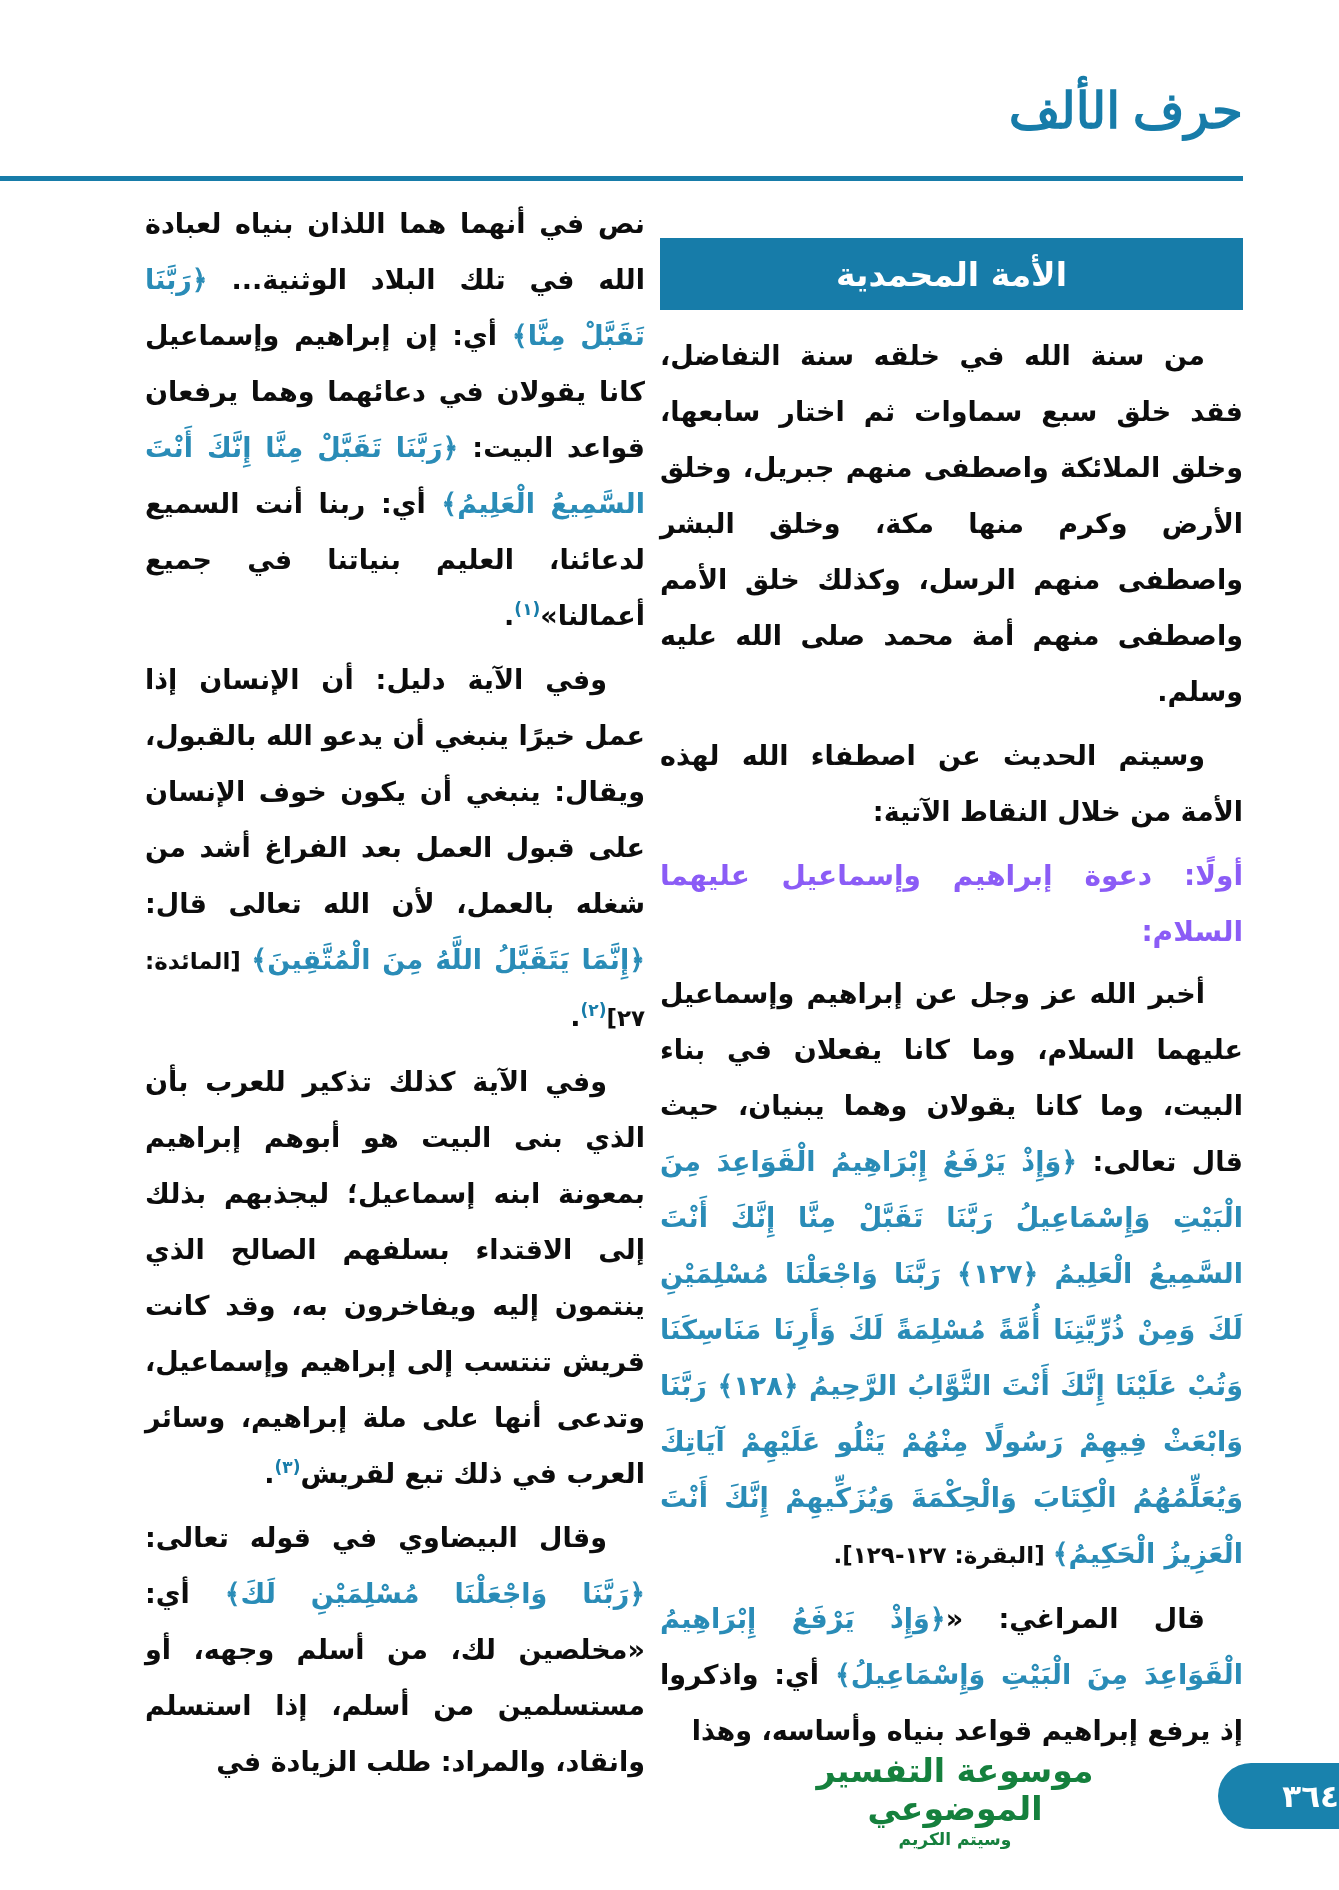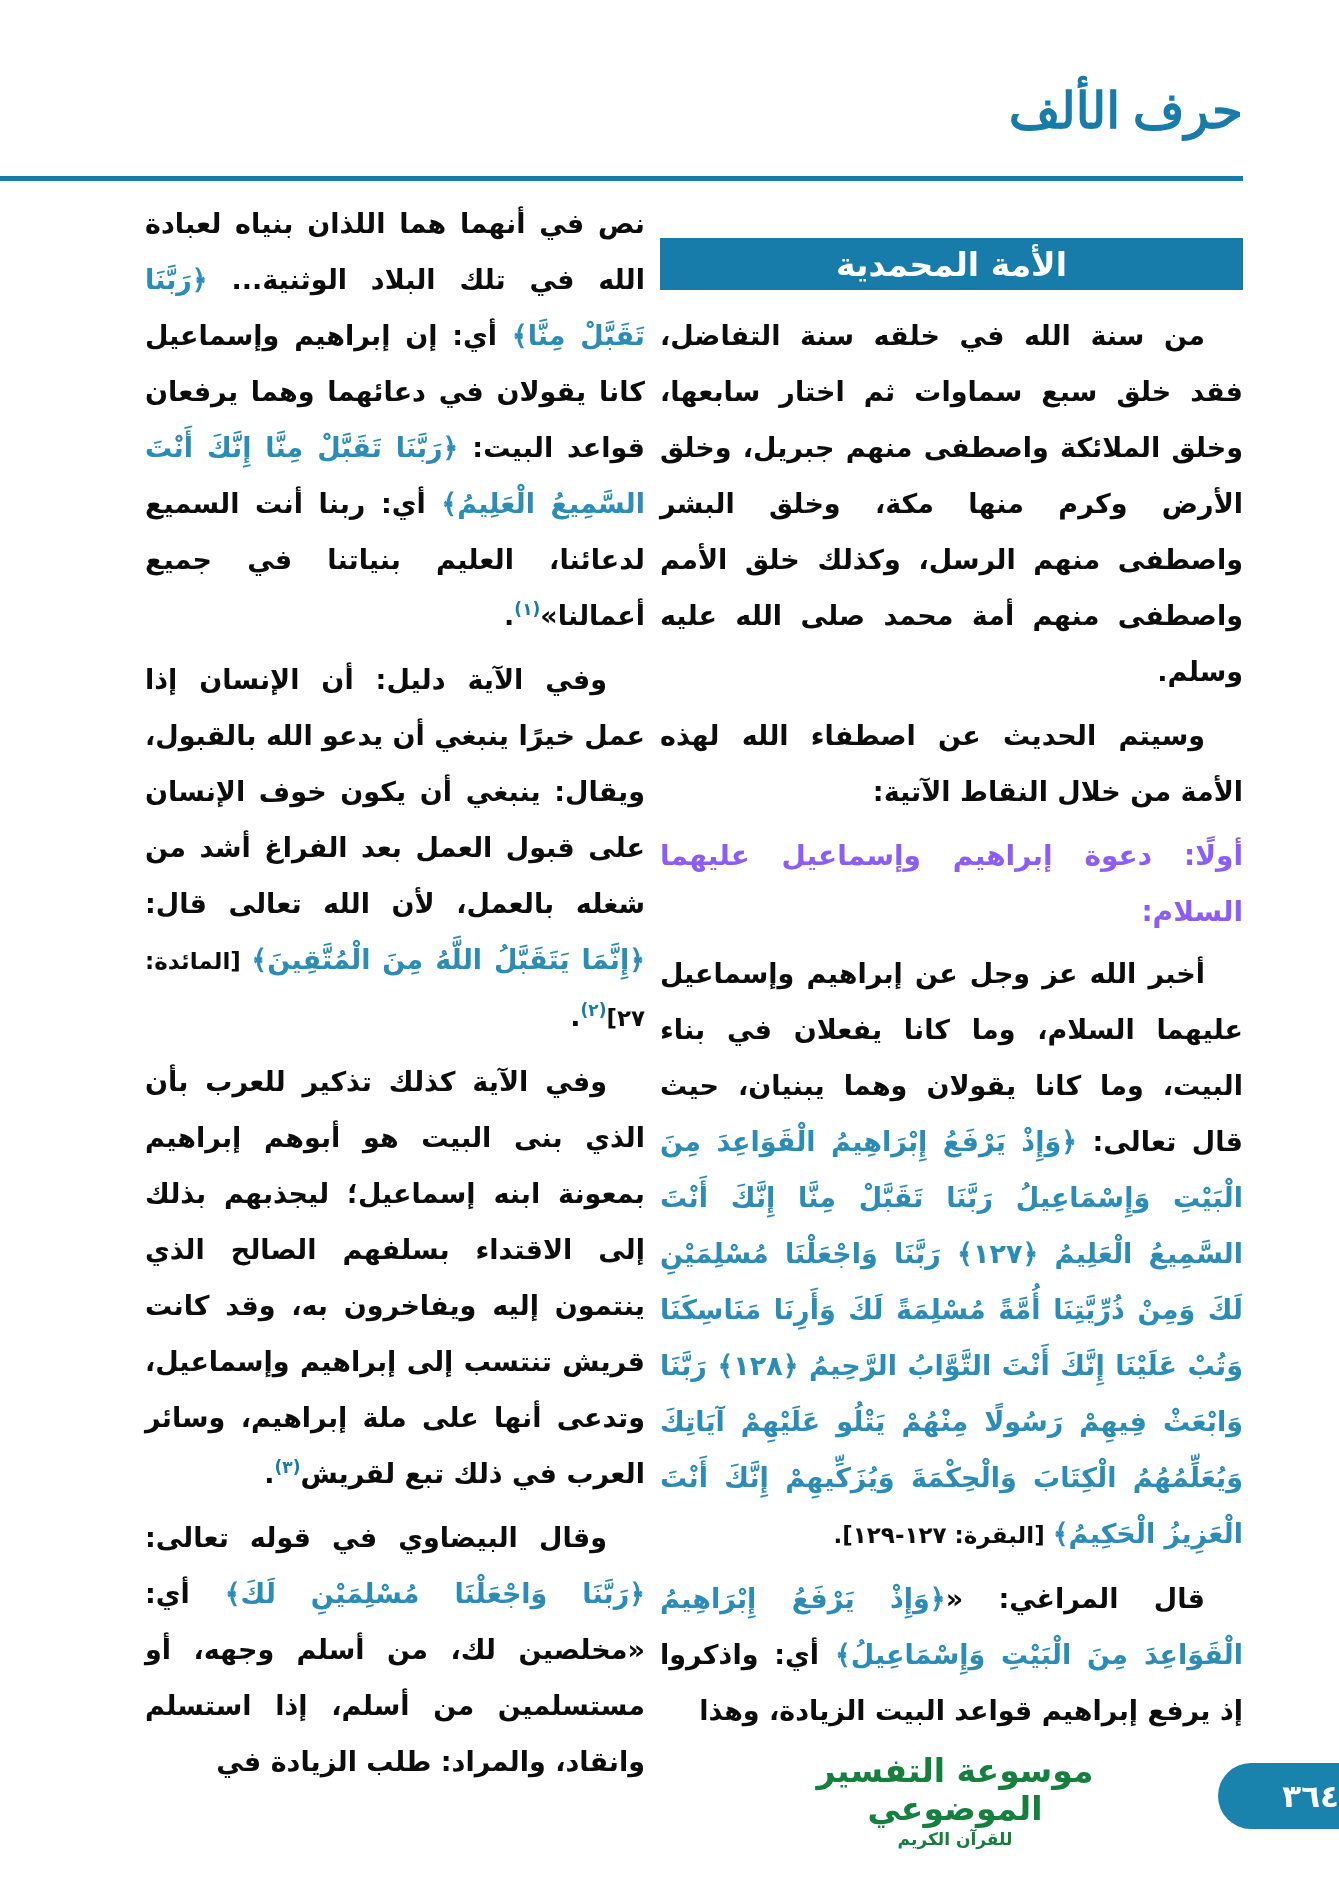--- a/index.html
+++ b/index.html
@@ -22,21 +22,21 @@
     position:absolute;top:176px;left:0;width:1243px;height:5px;
     background:#177ca9;
   }
 
   
   .col{position:absolute;text-align:justify;}
   .col-right{top:238px;right:96px;width:583px;}
   .col-left{top:196px;right:694px;width:500px;}
 
   .title-box{
-    height:52px;margin-bottom:18px;background:#177ca9;
+    height:72px;margin-bottom:18px;background:#177ca9;
     display:flex;align-items:center;justify-content:center;
   }
   .title-box span{color:#ffffff;font-weight:bold;font-size:33px;}
 
   p.body{
     margin:0 0 8px 0;font-size:27px;line-height:56px;color:#0d0d0d;
     font-weight:600;
   }
   p.indent{text-indent:38px;}
   .subheading{
@@ -91,21 +91,21 @@
 
     <h3 class="subheading">
       <span>أولًا: دعوة إبراهيم وإسماعيل عليهما السلام:</span>
     </h3>
 
     <p class="body indent">
       <span>أخبر الله عز وجل عن إبراهيم وإسماعيل عليهما السلام، وما كانا يفعلان في بناء البيت، وما كانا يقولان وهما يبنيان، حيث قال تعالى: </span><span class="quran">﴿وَإِذْ يَرْفَعُ إِبْرَاهِيمُ الْقَوَاعِدَ مِنَ الْبَيْتِ وَإِسْمَاعِيلُ رَبَّنَا تَقَبَّلْ مِنَّا إِنَّكَ أَنْتَ السَّمِيعُ الْعَلِيمُ ﴿١٢٧﴾ رَبَّنَا وَاجْعَلْنَا مُسْلِمَيْنِ لَكَ وَمِنْ ذُرِّيَّتِنَا أُمَّةً مُسْلِمَةً لَكَ وَأَرِنَا مَنَاسِكَنَا وَتُبْ عَلَيْنَا إِنَّكَ أَنْتَ التَّوَّابُ الرَّحِيمُ ﴿١٢٨﴾ رَبَّنَا وَابْعَثْ فِيهِمْ رَسُولًا مِنْهُمْ يَتْلُو عَلَيْهِمْ آيَاتِكَ وَيُعَلِّمُهُمُ الْكِتَابَ وَالْحِكْمَةَ وَيُزَكِّيهِمْ إِنَّكَ أَنْتَ الْعَزِيزُ الْحَكِيمُ﴾</span><span class="ref"> [البقرة: ١٢٧-١٢٩].</span>
     </p>
 
     <p class="body indent">
-      <span>قال المراغي: «</span><span class="quran">﴿وَإِذْ يَرْفَعُ إِبْرَاهِيمُ الْقَوَاعِدَ مِنَ الْبَيْتِ وَإِسْمَاعِيلُ﴾</span><span> أي: واذكروا إذ يرفع إبراهيم قواعد البيت الزيادة، وهذا</span>
+      <span>قال المراغي: «</span><span class="quran">﴿وَإِذْ يَرْفَعُ إِبْرَاهِيمُ الْقَوَاعِدَ مِنَ الْبَيْتِ وَإِسْمَاعِيلُ﴾</span><span> أي: واذكروا إذ يرفع إبراهيم قواعد بنياه وأساسه، وهذا</span>
     </p>
   </section>
 
   <section class="col col-left">
     <p class="body">
       <span>نص في أنهما هما اللذان بنياه لعبادة الله في تلك البلاد الوثنية... </span><span class="quran">﴿رَبَّنَا تَقَبَّلْ مِنَّا﴾</span><span> أي: إن إبراهيم وإسماعيل كانا يقولان في دعائهما وهما يرفعان قواعد البيت: </span><span class="quran">﴿رَبَّنَا تَقَبَّلْ مِنَّا إِنَّكَ أَنْتَ السَّمِيعُ الْعَلِيمُ﴾</span><span> أي: ربنا أنت السميع لدعائنا، العليم بنياتنا في جميع أعمالنا»</span><sup class="fn">(١)</sup><span>.</span>
     </p>
 
     <p class="body indent">
       <span>وفي الآية دليل: أن الإنسان إذا عمل خيرًا ينبغي أن يدعو الله بالقبول، ويقال: ينبغي أن يكون خوف الإنسان على قبول العمل بعد الفراغ أشد من شغله بالعمل، لأن الله تعالى قال: </span><span class="quran">﴿إِنَّمَا يَتَقَبَّلُ اللَّهُ مِنَ الْمُتَّقِينَ﴾</span><span class="ref"> [المائدة: ٢٧]</span><sup class="fn">(٢)</sup><span>.</span>
@@ -116,20 +116,20 @@
     </p>
 
     <p class="body indent">
       <span>وقال البيضاوي في قوله تعالى: </span><span class="quran">﴿رَبَّنَا وَاجْعَلْنَا مُسْلِمَيْنِ لَكَ﴾</span><span> أي: «مخلصين لك، من أسلم وجهه، أو مستسلمين من أسلم، إذا استسلم وانقاد، والمراد: طلب الزيادة في</span>
     </p>
   </section>
 
 
   <div class="logo">
     <div class="logo-main">موسوعة التفسير الموضوعي</div>
-    <div class="logo-sub">للقرآن الكريم</div>
+    <div class="logo-sub">وسيتم الكريم</div>
   </div>
 
   <div class="page-badge">
     <span>٣٦٤</span>
   </div>
 
 </div>
 
 </body></html>

